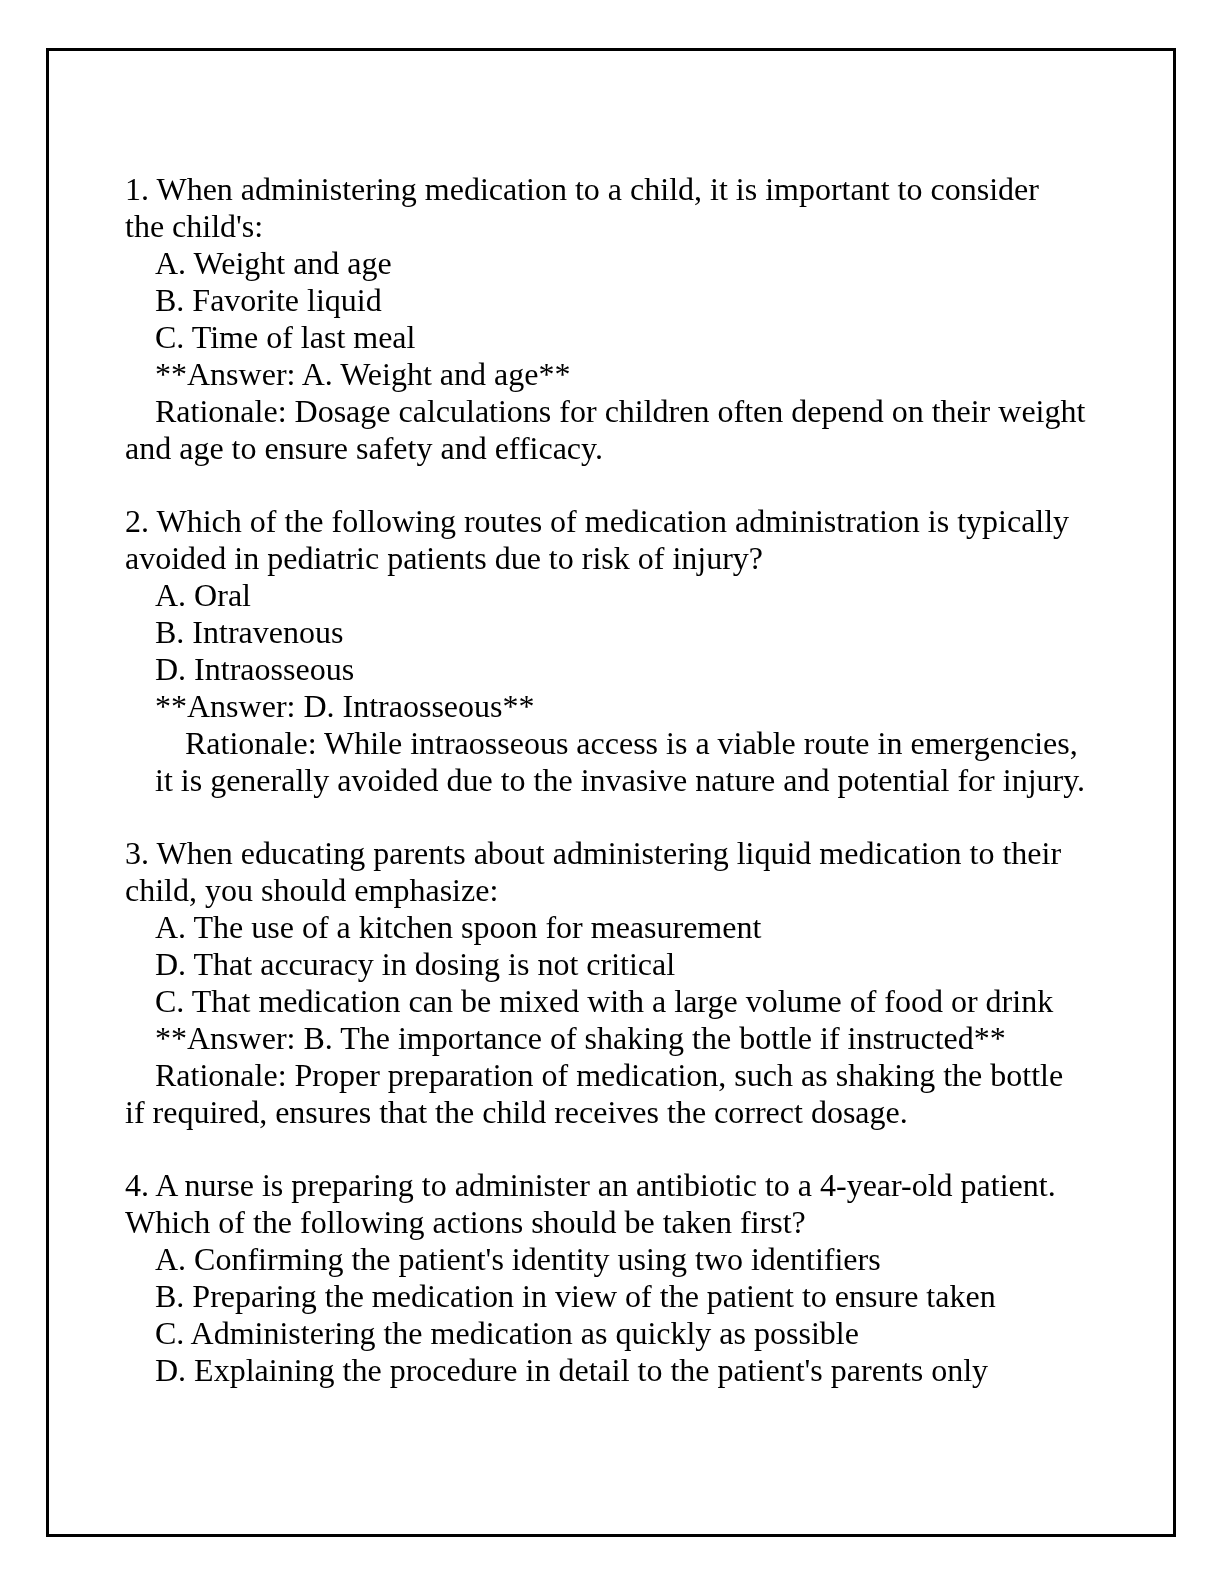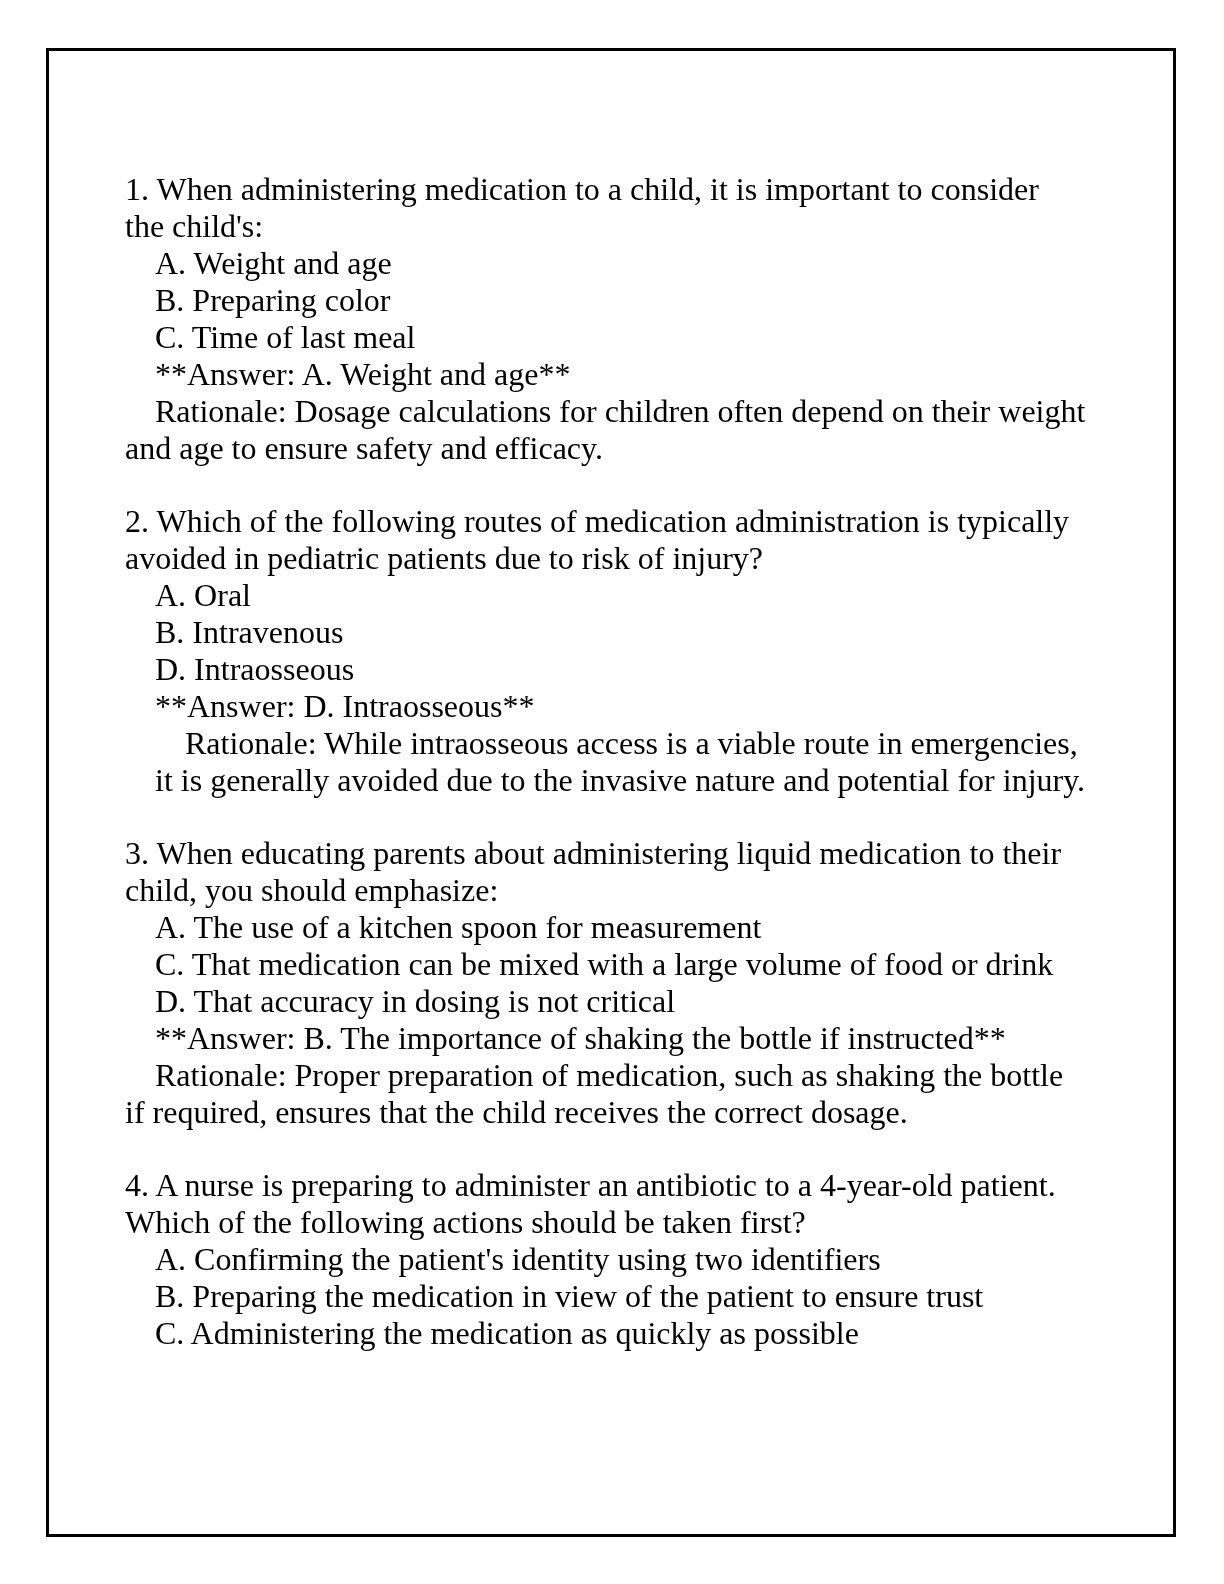--- a/index.html
+++ b/index.html
@@ -53,45 +53,46 @@
 </style>
 </head>
 <body>
 
 <div class="page">
   <div class="frame">
 
     <section class="question">
       <p class="para w-q1p">1. When administering medication to a child, it is important to consider the child's:</p>
       <p class="para indent single">A. Weight and age</p>
-      <p class="para indent single">B. Preparing color</p>
+      <p class="para indent single">B. Favorite liquid</p>
       <p class="para indent single">C. Time of last meal</p>
       <p class="para indent single">**Answer: A. Weight and age**</p>
       <p class="para indent w-r1">Rationale: Dosage calculations for children often depend on their weight and age to ensure safety and efficacy.</p>
     </section>
 
     <section class="question">
       <p class="para w-q2p">2. Which of the following routes of medication administration is typically avoided in pediatric patients due to risk of injury?</p>
       <p class="para indent single">A. Oral</p>
       <p class="para indent single">B. Intravenous</p>
       <p class="para indent single">D. Intraosseous</p>
       <p class="para indent single">**Answer: D. Intraosseous**</p>
       <p class="para indent w-r2">Rationale: While intraosseous access is a viable route in emergencies, it is generally avoided due to the invasive nature and potential for injury.</p>
     </section>
 
     <section class="question">
       <p class="para w-q3p">3. When educating parents about administering liquid medication to their child, you should emphasize:</p>
       <p class="para indent single">A. The use of a kitchen spoon for measurement</p>
+      <p class="para indent single">D. That accuracy in dosing is not critical</p>
       <p class="para indent single">C. That medication can be mixed with a large volume of food or drink</p>
-      <p class="para indent single">D. That accuracy in dosing is not critical</p>
       <p class="para indent single">**Answer: B. The importance of shaking the bottle if instructed**</p>
       <p class="para indent w-r3">Rationale: Proper preparation of medication, such as shaking the bottle if required, ensures that the child receives the correct dosage.</p>
     </section>
 
     <section class="question">
       <p class="para w-q4p">4. A nurse is preparing to administer an antibiotic to a 4-year-old patient. Which of the following actions should be taken first?</p>
       <p class="para indent single">A. Confirming the patient's identity using two identifiers</p>
-      <p class="para indent single">B. Preparing the medication in view of the patient to ensure trust</p>
+      <p class="para indent single">B. Preparing the medication in view of the patient to ensure taken</p>
       <p class="para indent single">C. Administering the medication as quickly as possible</p>
+      <p class="para indent single">D. Explaining the procedure in detail to the patient's parents only</p>
     </section>
 
   </div>
 </div>
 
 </body></html>

